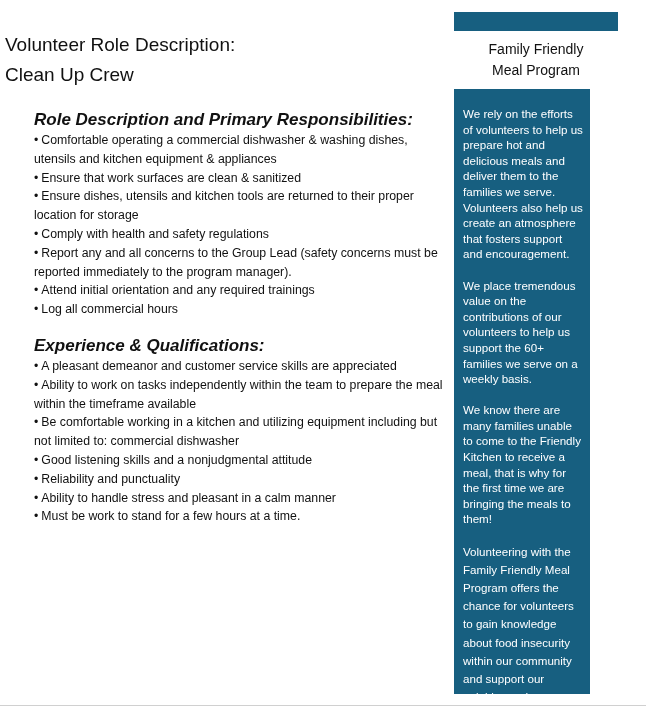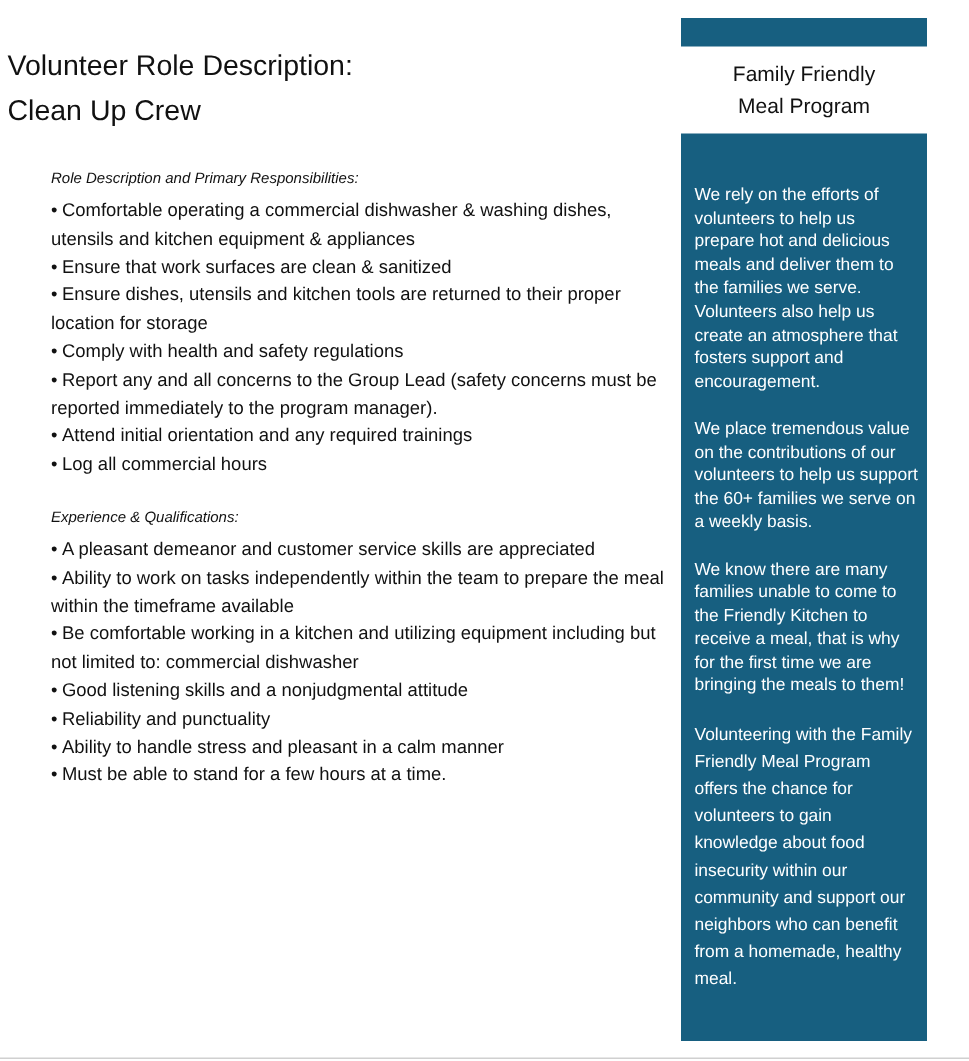--- a/index.html
+++ b/index.html
@@ -9,38 +9,38 @@
   }
   .title {
     position: absolute; left: 5px; width: 430px; top: 30px;
     text-align: left; font-size: 19px; line-height: 30px; color: #111;
   }
   .left {
     position: absolute; left: 34px; width: 410px; top: 110px;
     font-size: 12.3px; line-height: 18.8px; color: #111;
   }
   .section-head {
-    font-weight: normal; font-style: italic; font-size: 10px; line-height: 20px;
+    font-weight: bold; font-style: italic; font-size: 17px; line-height: 20px;
     margin: 0 0 1px 0;
   }
   .section { margin-bottom: 17px; }
   .item { margin: 0; }
   .bullet { margin-right: 3px; }
   .top-bar {
     position: absolute; left: 454px; top: 12px; width: 164px; height: 19px;
     background: #175f80;
   }
   .side-title {
     position: absolute; left: 454px; top: 39px; width: 164px;
     text-align: center; font-size: 14px; line-height: 21px; color: #111;
   }
   .side-panel {
-    position: absolute; left: 454px; top: 89px; width: 164px; height: 605px;
+    position: absolute; left: 454px; top: 89px; width: 136px; height: 605px;
     background: #175f80; color: #ffffff; box-sizing: border-box;
-    padding: 33px 6px 0 9px; font-size: 11.6px; line-height: 15.6px;
+    padding: 17px 6px 0 9px; font-size: 11.6px; line-height: 15.6px;
   }
   .side-panel p { margin: 0 0 15.6px 0; }
   .side-panel p.last { line-height: 18.2px; }
   .bottom-rule {
     position: absolute; left: 0; top: 705px; width: 646px; height: 1px; background: #d0d0d0;
   }
 </style>
 </head>
 <body>
 
@@ -61,21 +61,21 @@
     <div class="item"><span class="bullet">•</span><span>Log all commercial hours</span></div>
   </div>
   <div class="section">
     <div class="section-head">Experience &amp; Qualifications:</div>
     <div class="item"><span class="bullet">•</span><span>A pleasant demeanor and customer service skills are appreciated</span></div>
     <div class="item"><span class="bullet">•</span><span>Ability to work on tasks independently within the team to prepare the meal within the timeframe available</span></div>
     <div class="item"><span class="bullet">•</span><span>Be comfortable working in a kitchen and utilizing equipment including but not limited to: commercial dishwasher</span></div>
     <div class="item"><span class="bullet">•</span><span>Good listening skills and a nonjudgmental attitude</span></div>
     <div class="item"><span class="bullet">•</span><span>Reliability and punctuality</span></div>
     <div class="item"><span class="bullet">•</span><span>Ability to handle stress and pleasant in a calm manner</span></div>
-    <div class="item"><span class="bullet">•</span><span>Must be able to stand for a few hours at a time.</span></div>
+    <div class="item"><span class="bullet">•</span><span>Must be work to stand for a few hours at a time.</span></div>
   </div>
 </div>
 
 <div class="top-bar"></div>
 <div class="side-title">
   <div>Family Friendly</div>
   <div>Meal Program</div>
 </div>
 <div class="side-panel">
   <p>We rely on the efforts of volunteers to help us prepare hot and delicious meals and deliver them to the families we serve. Volunteers also help us create an atmosphere that fosters support and encouragement.</p>

